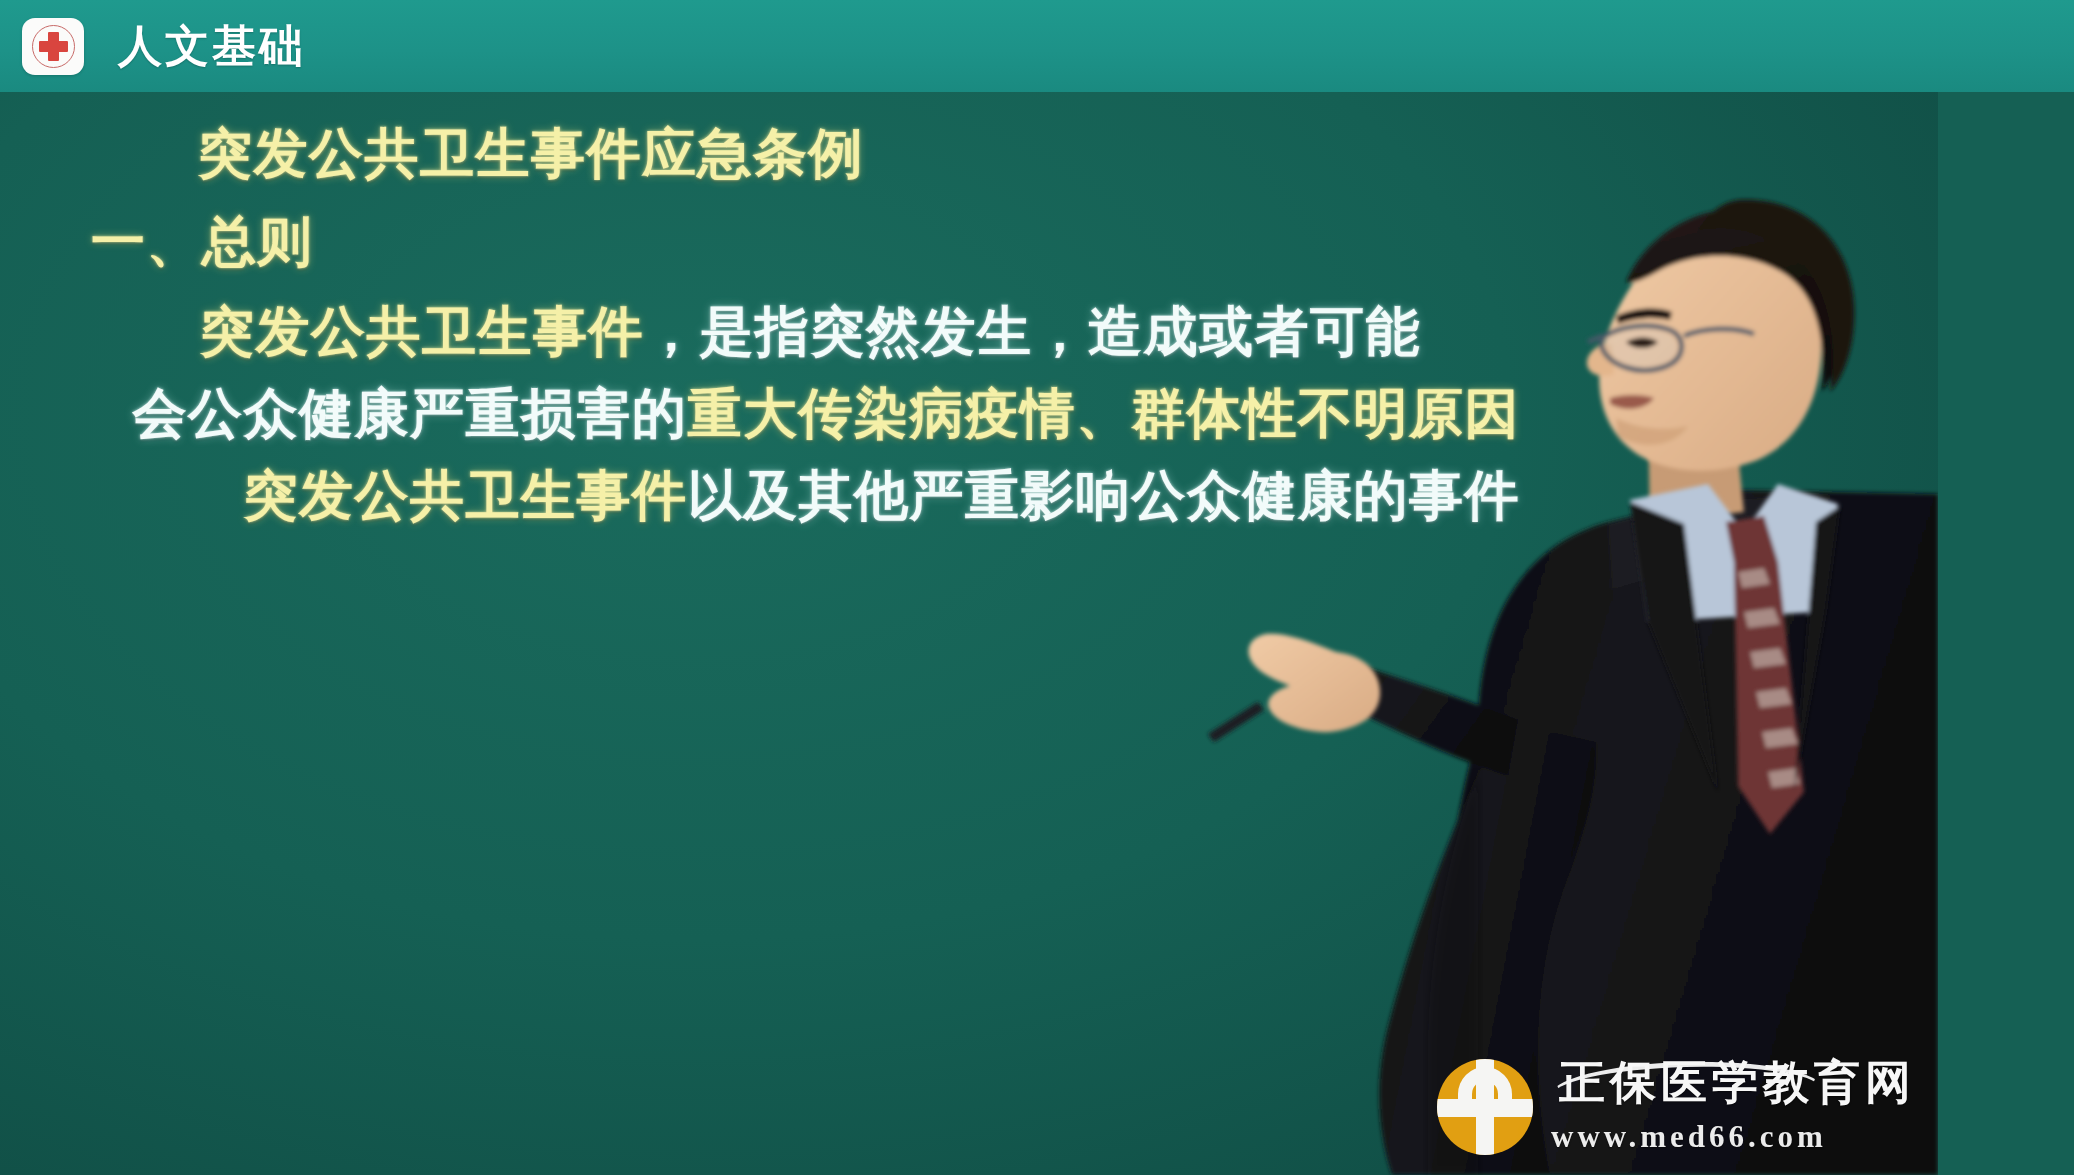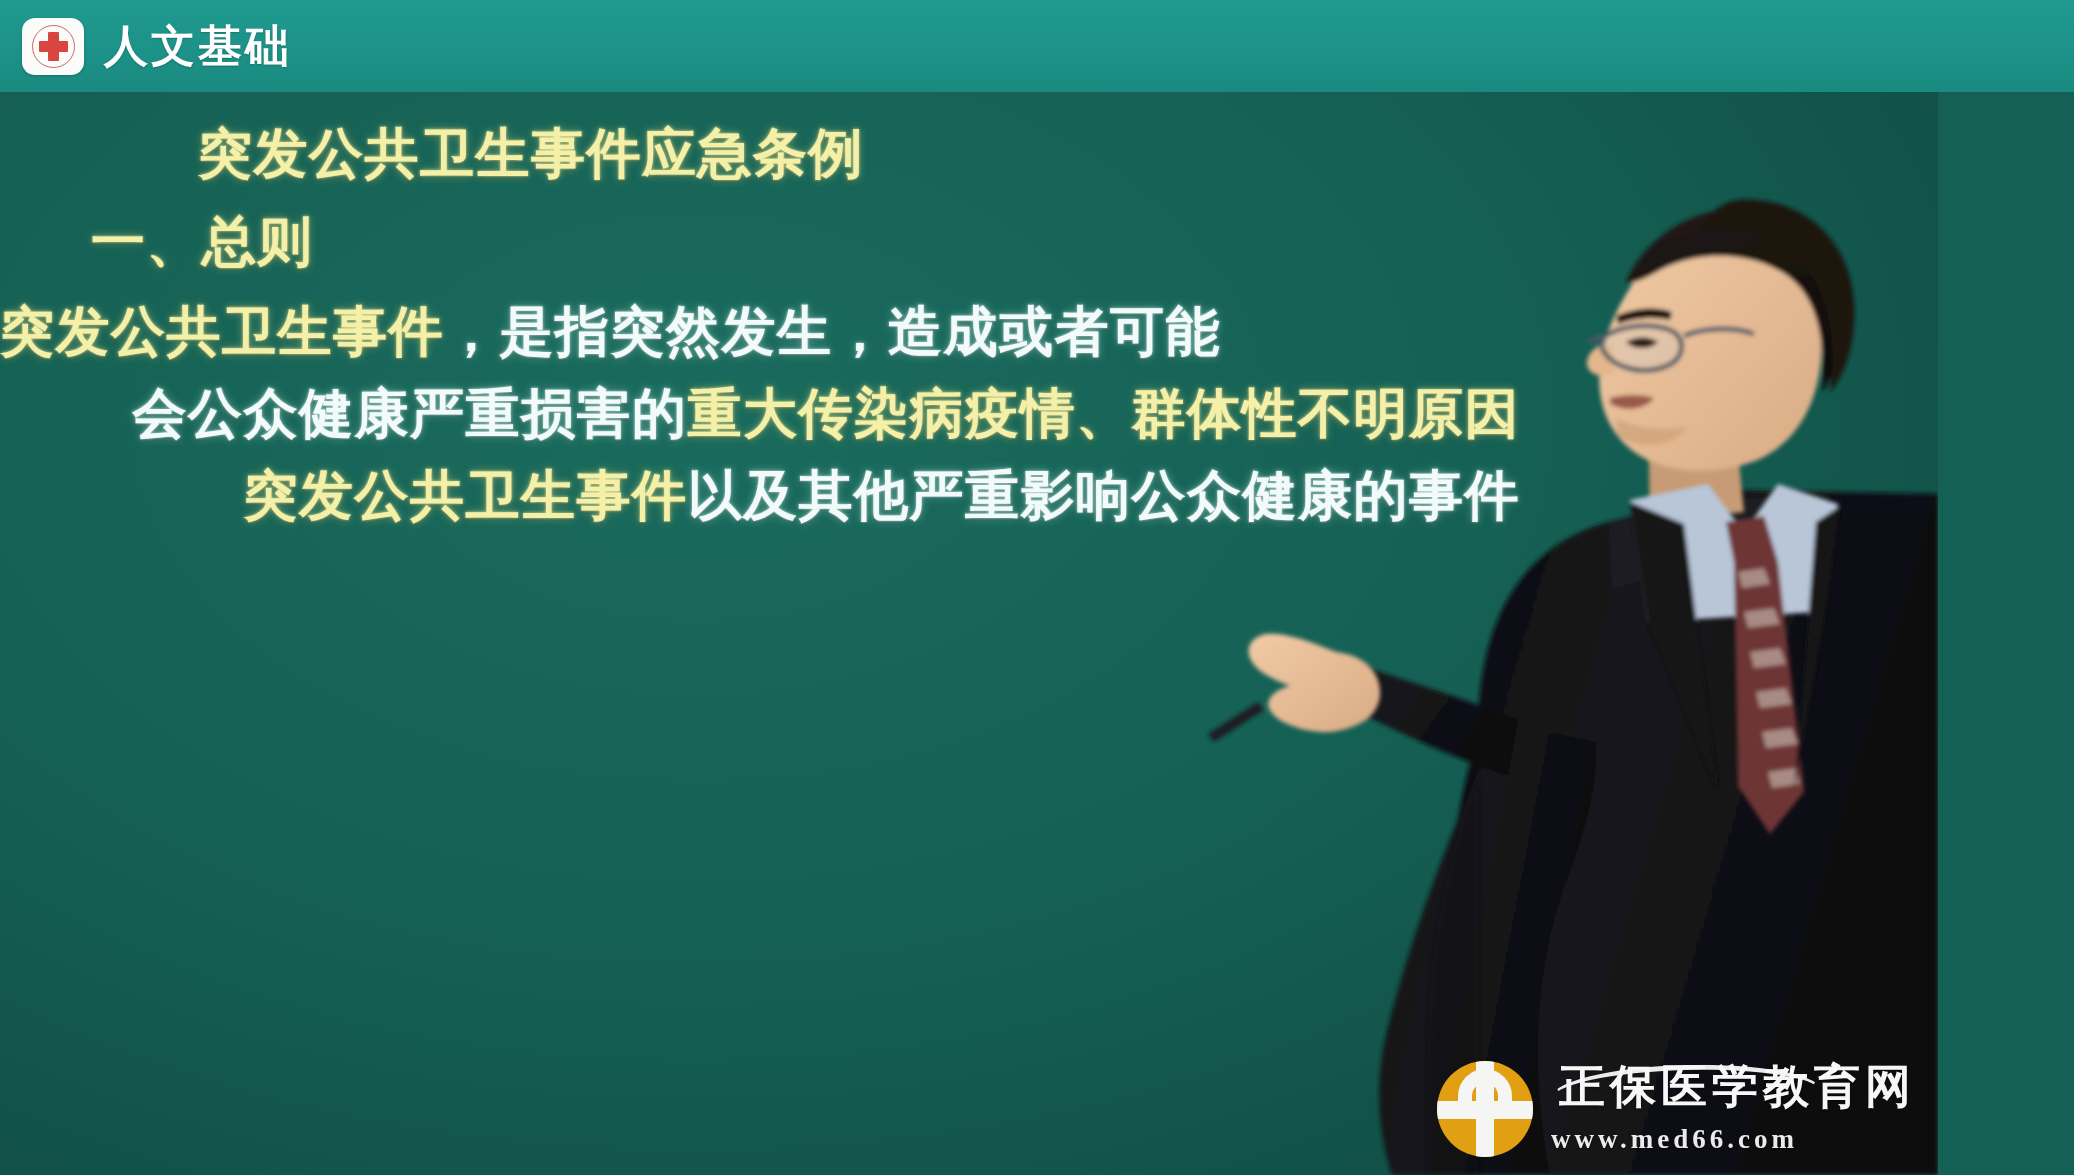--- a/index.html
+++ b/index.html
@@ -56,21 +56,21 @@
   #header-icon-box .cross-v,
   #header-icon-box .cross-h {
     position: absolute;
     background: #d9453f;
     border-radius: 1px;
   }
   #header-icon-box .cross-v { width: 11px; height: 29px; left: 15px; top: 6px; }
   #header-icon-box .cross-h { width: 29px; height: 11px; left: 6px; top: 15px; }
 
   #header-title {
-    margin-left: 20px;
+    margin-left: 34px;
     color: #ffffff;
     font-size: 44px;
     font-weight: bold;
     letter-spacing: 3px;
     line-height: 1;
     text-shadow: 0 1px 2px rgba(0,0,0,0.22);
     white-space: nowrap;
   }
 
   
@@ -95,21 +95,21 @@
     white-space: nowrap;
     font-size: 54px;
     font-weight: bold;
     line-height: 74px;
     letter-spacing: 1.5px;
     margin: 0;
     filter: blur(0.25px);
   }
   .slide-line.indent-1 { padding-left: 198px; }
   .slide-line.indent-2 { padding-left: 91px; }
-  .slide-line.indent-3 { }
+  .slide-line.indent-3 { padding-left: 200px; }
   .slide-line.indent-0 { padding-left: 88px; text-align: right; }
 
   .ln1 { margin-bottom: 14px; }
   .ln2 { margin-bottom: 16px; }
   .ln3 { margin-bottom: 8px; }
   .ln4 { margin-bottom: 8px; }
 
   .y {
     color: #f5f0a8;
     text-shadow:
@@ -190,21 +190,21 @@
     height: 26px;
     border-radius: 50%/100% 100% 0 0;
     border-top: 5px solid #ffffff;
     border-left: 2px solid transparent;
     border-right: 2px solid transparent;
     transform: rotate(-1.5deg);
     opacity: 0.95;
   }
   #wm-url {
     color: #f3f3f3;
-    font-size: 27px;
+    font-size: 31px;
     letter-spacing: 4px;
     font-family: "Liberation Serif", "DejaVu Serif", serif;
     font-weight: bold;
     line-height: 1.25;
     margin-top: 12px;
     white-space: nowrap;
     text-shadow: 0 1px 2px rgba(0,0,0,0.5);
   }
 </style>
 </head>

